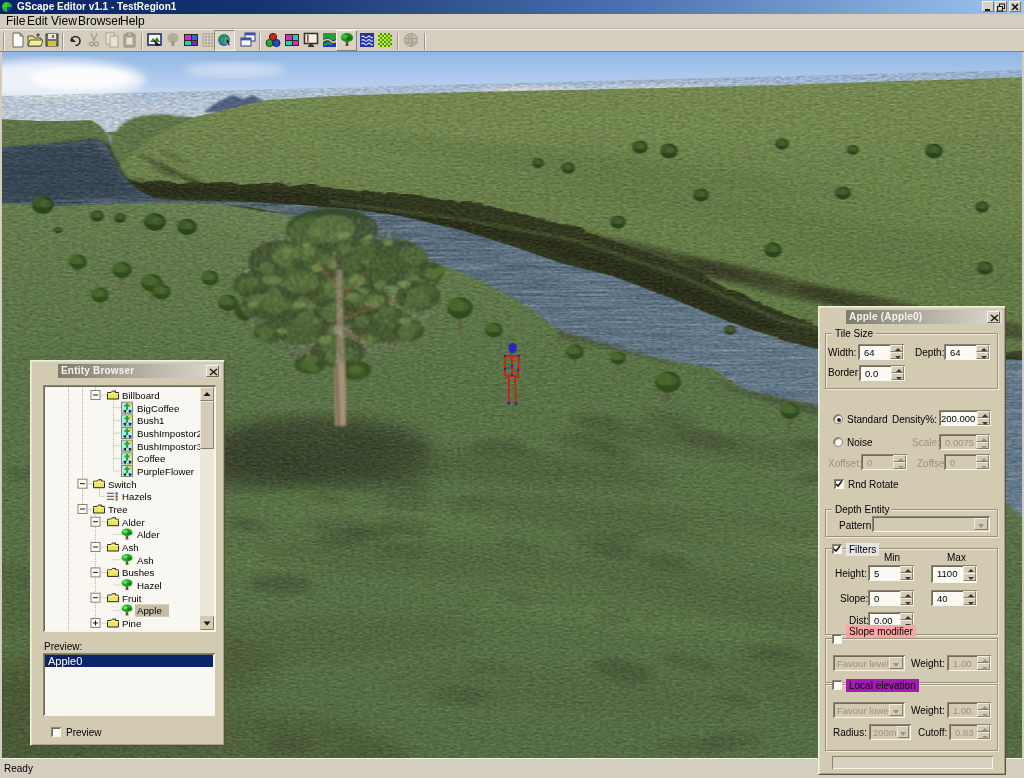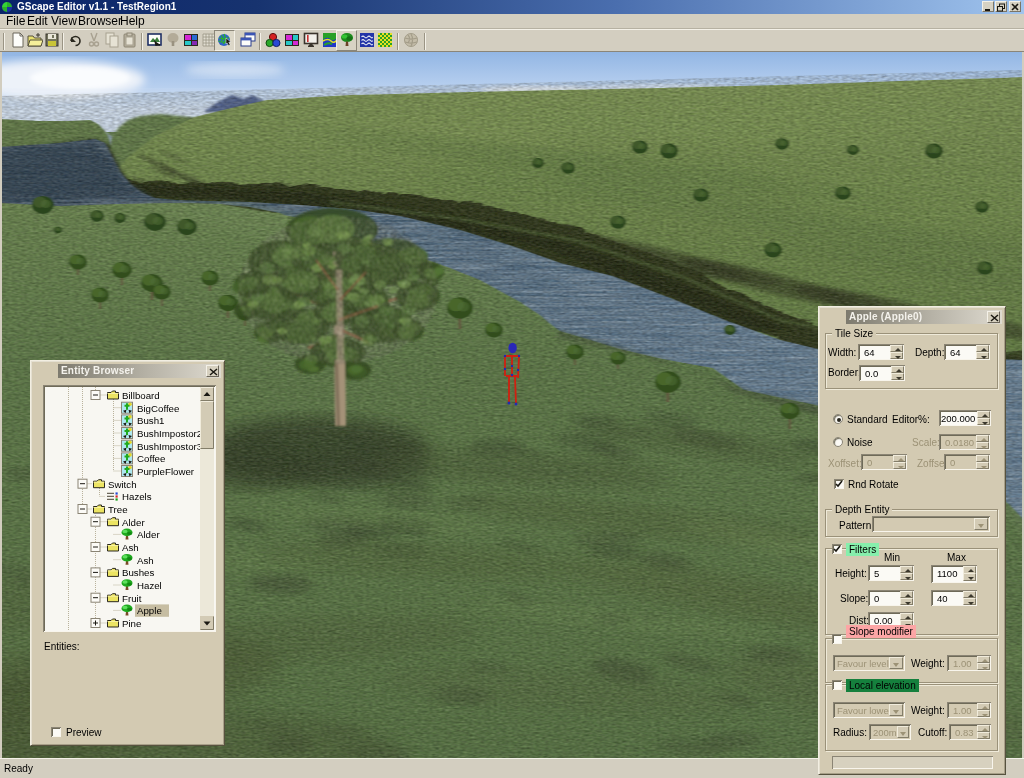--- a/index.html
+++ b/index.html
@@ -959,21 +959,24 @@
 <rect x="155" y="229" width="14" height="14" fill="#d3cbb5"></rect>
 <path d="M155.5 242.5 h13 M168.5 229.5 v13" fill="none" stroke="#837d69"></path>
 
 <path d="M162 238.5 l3.5 -4 h-7 z" fill="#1a1812"></path>
 <rect x="155" y="14" width="14" height="48" fill="#d3cbb5"></rect>
 <path d="M155.5 14.5 h13 M155.5 14.5 v47" stroke="#f1ecdc" fill="none"></path>
 <path d="M155.5 61.5 h13 M168.5 14.5 v47" stroke="#837d69" fill="none"></path>
 </g>
 </svg>
 </div>
-<div class="lab" style="left:13px;top:279px">Entities:</div>
+<div class="lab" style="left:13px;top:279px">Preview:</div>
+<div id="entlist" style="position:absolute;left:12px;top:292px;width:172px;height:63px;background:#f8f7f2;box-shadow:inset 1px 1px 0 #8a8474,inset -1px -1px 0 #f8f5ec,inset 2px 2px 0 #6e6a58;">
+<div style="position:absolute;left:2px;top:2px;right:2px;height:12px;background:#0a246a;color:#fff;font-size:11px;line-height:12px;padding-left:3px;">Apple0</div>
+</div>
 <div class="chk" style="left:20px;top:366px"></div>
 <div class="lab" style="left:35px;top:365px">Preview</div>
 </div>
 <div id="applepanel" class="panel" style="left:818px;top:306px;width:188px;height:469px;">
 <div class="ptitle">Apple (Apple0)<div class="pclose" style="right:2px">
         <svg width="9" height="8">
           <path d="M1 1 L8 7 M8 1 L1 7" stroke="#1a1812" stroke-width="1.5"></path>
         </svg>
       </div></div>
 
@@ -1014,37 +1017,37 @@
         <span class="spinb" style="top:7px">
           <i class="arr ad"></i>
         </span>
       </span>
     </div>
 
 <div class="radio" style="left:14px;top:107px">
       <span class="rdot"></span>
     </div>
 <div class="lab" style="left:28px;top:106px">Standard</div>
-<div class="lab" style="left:73px;top:106px">Editor%:</div>
+<div class="lab" style="left:73px;top:106px">Density%:</div>
 <div class="field" style="left:120px;top:103px;width:52px;height:16px">
       <span class="v" style="left:2px">200.000</span>
       <span class="spin">
         <span class="spinb" style="top:0">
           <i class="arr au"></i>
         </span>
         <span class="spinb" style="top:7px">
           <i class="arr ad"></i>
         </span>
       </span>
     </div>
 <div class="radio" style="left:14px;top:130px"></div>
 <div class="lab" style="left:28px;top:129px">Noise</div>
 <div class="lab dis" style="left:93px;top:129px">Scale:</div>
 <div class="field" style="left:120px;top:127px;width:51px;height:16px;background:#d3cab2">
-      <span class="v dis">0.0180</span>
+      <span class="v dis">0.0075</span>
       <span class="spin">
         <span class="spinb" style="top:0">
           <i class="arr audis"></i>
         </span>
         <span class="spinb" style="top:7px">
           <i class="arr addis"></i>
         </span>
       </span>
     </div>
 <div class="lab dis" style="left:9px;top:150px">Xoffset:</div>
@@ -1087,21 +1090,21 @@
         <i class="arr"></i>
       </span>
     </div>
 
 <div class="gbox" style="left:6px;top:241px;width:173px;height:87px"></div>
 <div class="chk" style="left:13px;top:237px">
       <svg width="10" height="10" style="position:absolute;left:0;top:0">
         <path d="M2 5 l2 2 4-5" stroke="#1a1812" stroke-width="1.6" fill="none"></path>
       </svg>
     </div>
-<div class="lab" style="left:27px;top:236px;background:#86efac;padding:0 3px">Filters</div>
+<div class="lab" style="left:27px;top:236px;background:#e5e5e5;padding:0 3px">Filters</div>
 <div class="lab" style="left:65px;top:244px">Min</div>
 <div class="lab" style="left:128px;top:244px">Max</div>
 <div class="lab" style="left:16px;top:260px">Height:</div>
 <div class="field" style="left:49px;top:258px;width:46px;height:16px">
       <span class="v">5</span>
       <span class="spin">
         <span class="spinb" style="top:0">
           <i class="arr au"></i>
         </span>
         <span class="spinb" style="top:7px">
@@ -1173,21 +1176,21 @@
           <i class="arr audis"></i>
         </span>
         <span class="spinb" style="top:7px">
           <i class="arr addis"></i>
         </span>
       </span>
     </div>
 
 <div class="gbox" style="left:6px;top:377px;width:173px;height:67px"></div>
 <div class="chk" style="left:13px;top:373px"></div>
-<div class="lab" style="left:27px;top:372px;background:#15803d;padding:0 3px">Local elevation</div>
+<div class="lab" style="left:27px;top:372px;background:#a21caf;padding:0 3px">Local elevation</div>
 <div class="combo" style="left:14px;top:395px;width:72px;height:16px">
       <span class="v dis">Favour lower</span>
       <span class="cbtn">
         <i class="arr"></i>
       </span>
     </div>
 <div class="lab" style="left:92px;top:397px">Weight:</div>
 <div class="field" style="left:128px;top:395px;width:44px;height:16px;background:#d3cab2">
       <span class="v dis">1.00</span>
       <span class="spin">

